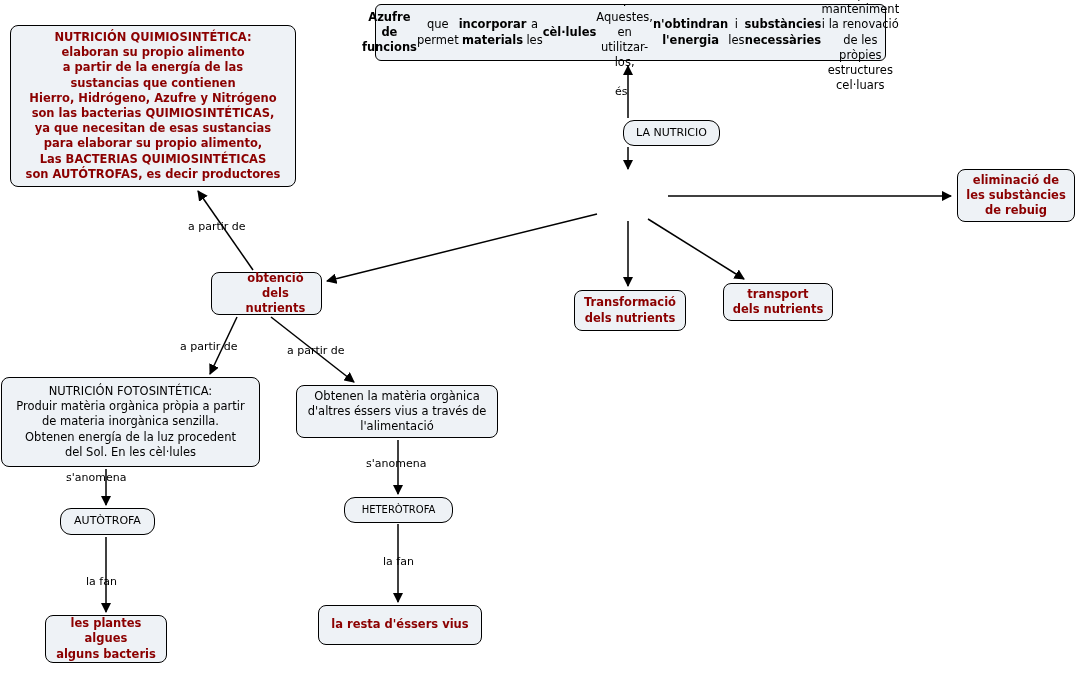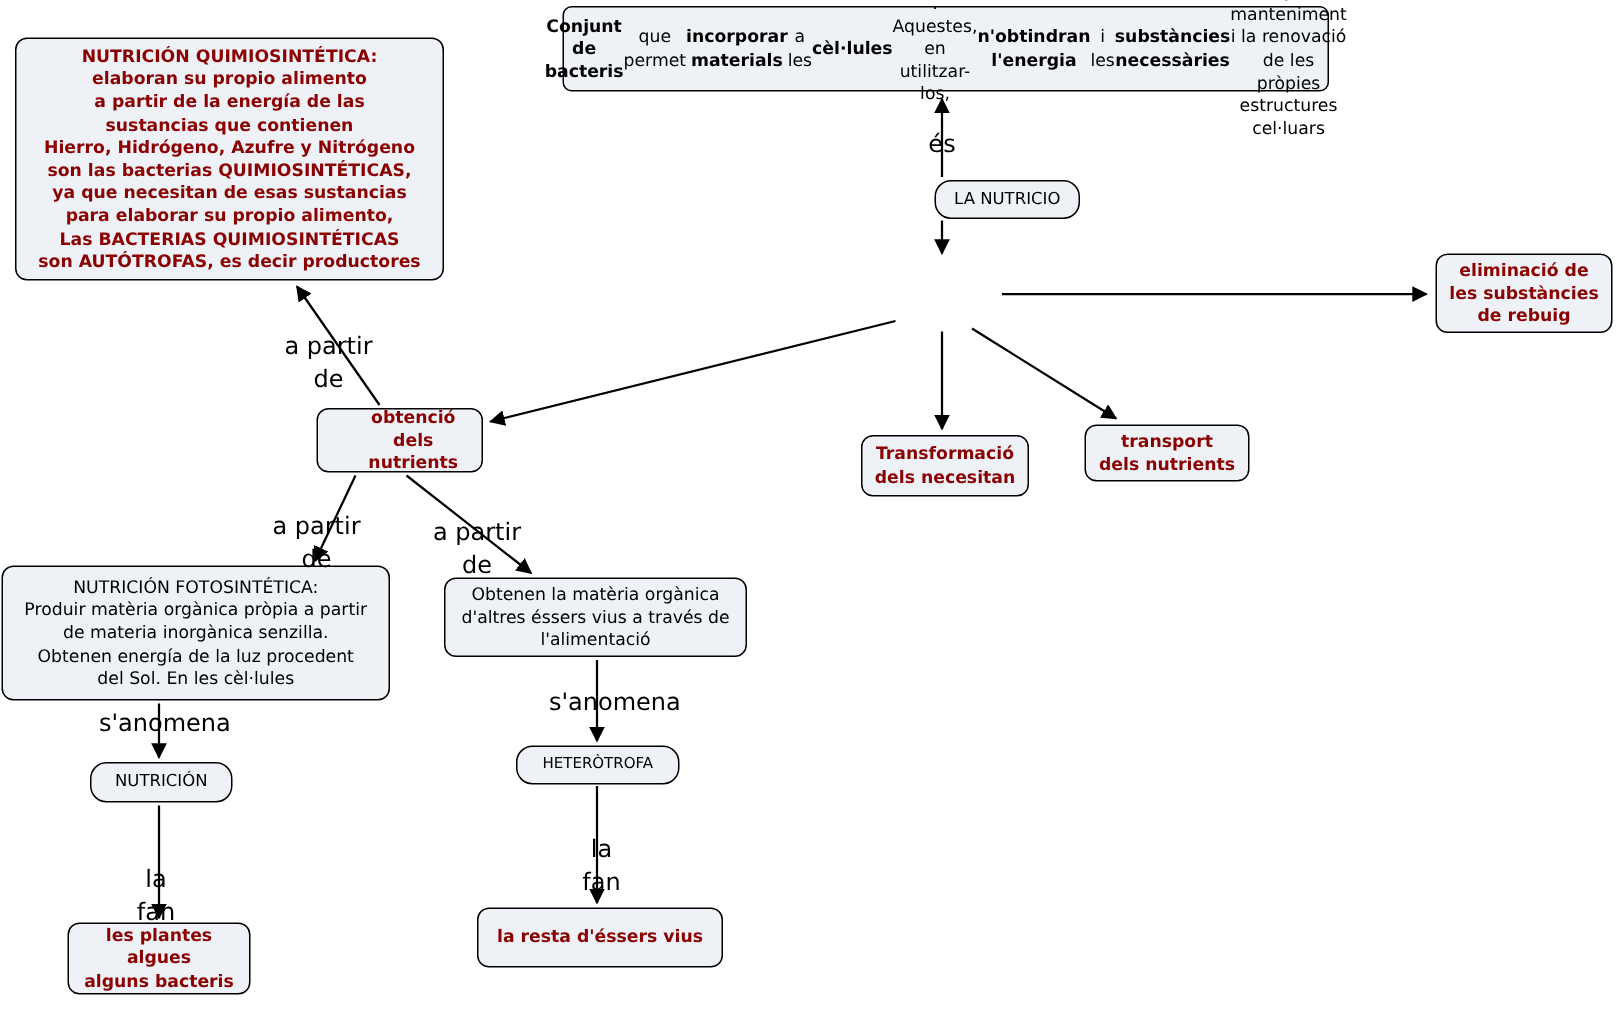--- a/index.html
+++ b/index.html
@@ -12,22 +12,22 @@
     position:absolute; box-sizing:border-box;
     background:#eef2f6; border:1px solid #000000; border-radius:8px;
     display:flex; align-items:center; justify-content:center;
     text-align:center; white-space:pre-line;
     font-size:11.5px; line-height:1.32; color:#000000; padding:3px 6px;
   }
   .node.red { color:#8b0000; font-weight:bold; }
   .node.pill { border-radius:11px; }
   .statement b { font-weight:bold; }
   .lbl {
-    position:absolute; font-size:16px; color:#000000;
-    text-align:center; white-space:pre-line; line-height:1.35;
+    position:absolute; font-size:11px; color:#000000;
+    white-space:pre-line; line-height:1.35;
   }
 </style>
 </head>
 <body>
 
 <div class="canvas">
 
   <svg class="arrow-layer" width="1082" height="674" viewBox="0 0 1082 674" xmlns="http://www.w3.org/2000/svg">
     <defs>
       <marker id="ah" viewBox="0 0 10 10" refX="9" refY="5" markerWidth="7" markerHeight="7" orient="auto">
@@ -42,21 +42,21 @@
     <line x1="648" y1="219" x2="744" y2="279" stroke="#000" stroke-width="1.5" marker-end="url(#ah)"></line>
     <line x1="253" y1="270" x2="198" y2="191" stroke="#000" stroke-width="1.5" marker-end="url(#ah)"></line>
     <line x1="237" y1="317" x2="210" y2="374" stroke="#000" stroke-width="1.5" marker-end="url(#ah)"></line>
     <line x1="271" y1="317" x2="354" y2="382" stroke="#000" stroke-width="1.5" marker-end="url(#ah)"></line>
     <line x1="106" y1="469" x2="106" y2="505" stroke="#000" stroke-width="1.5" marker-end="url(#ah)"></line>
     <line x1="106" y1="537" x2="106" y2="612" stroke="#000" stroke-width="1.5" marker-end="url(#ah)"></line>
     <line x1="398" y1="440" x2="398" y2="494" stroke="#000" stroke-width="1.5" marker-end="url(#ah)"></line>
     <line x1="398" y1="524" x2="398" y2="602" stroke="#000" stroke-width="1.5" marker-end="url(#ah)"></line>
   </svg>
 
-  <div class="node statement" style="left:375px; top:4px; width:511px; height:57px; border-radius:6px;"><b>Conjunt de bacteris</b><span> que permet </span><b>incorporar materials</b><span> a les </span><b>cèl·lules</b><span>.
+  <div class="node statement" style="left:375px; top:4px; width:511px; height:57px; border-radius:6px;"><b>Azufre de funcions</b><span> que permet </span><b>incorporar materials</b><span> a les </span><b>cèl·lules</b><span>.
 Aquestes, en utilitzar-los, </span><b>n'obtindran l'energia</b><span> i les </span><b>substàncies necessàries</b><span>
 tant per al manteniment i la renovació de les pròpies estructures cel·luars</span></div>
 
   <div class="node pill" style="left:579px; top:120px; width:97px; height:26px; font-size:11px;margin-left:44px;">LA NUTRICIO</div>
 
   <div class="node red" style="left:10px; top:25px; width:286px; height:162px;">NUTRICIÓN QUIMIOSINTÉTICA:
 elaboran su propio alimento
 a partir de la energía de las
 sustancias que contienen
 Hierro, Hidrógeno, Azufre y Nitrógeno
@@ -67,36 +67,36 @@
 son AUTÓTROFAS, es decir productores</div>
 
   <div class="node red" style="left:957px; top:169px; width:118px; height:53px;">eliminació de
 les substàncies
 de rebuig</div>
 
   <div class="node red" style="left:211px; top:272px; width:111px; height:43px;padding-left:24px;">obtenció
 dels nutrients</div>
 
   <div class="node red" style="left:574px; top:290px; width:112px; height:41px;">Transformació
-dels necesitan</div>
+dels nutrients</div>
 
   <div class="node red" style="left:723px; top:283px; width:110px; height:38px;">transport
 dels nutrients</div>
 
   <div class="node" style="left:296px; top:385px; width:202px; height:53px;">Obtenen la matèria orgànica
 d'altres éssers vius a través de
 l'alimentació</div>
 
   <div class="node" style="left:1px; top:377px; width:259px; height:90px;">NUTRICIÓN FOTOSINTÉTICA:
 Produir matèria orgànica pròpia a partir
 de materia inorgànica senzilla.
 Obtenen energía de la luz procedent
 del Sol. En les cèl·lules</div>
 
-  <div class="node pill" style="left:60px; top:508px; width:95px; height:27px; font-size:11px;">NUTRICIÓN</div>
+  <div class="node pill" style="left:60px; top:508px; width:95px; height:27px; font-size:11px;">AUTÒTROFA</div>
 
   <div class="node pill" style="left:344px; top:497px; width:109px; height:26px; font-size:10px;">HETERÒTROFA</div>
 
   <div class="node red" style="left:45px; top:615px; width:122px; height:48px;">les plantes
 algues
 alguns bacteris</div>
 
   <div class="node red" style="left:318px; top:605px; width:164px; height:40px;">la resta d'éssers vius</div>
 
   <div class="lbl" style="left:615px; top:85px; width:26px;">és</div>

